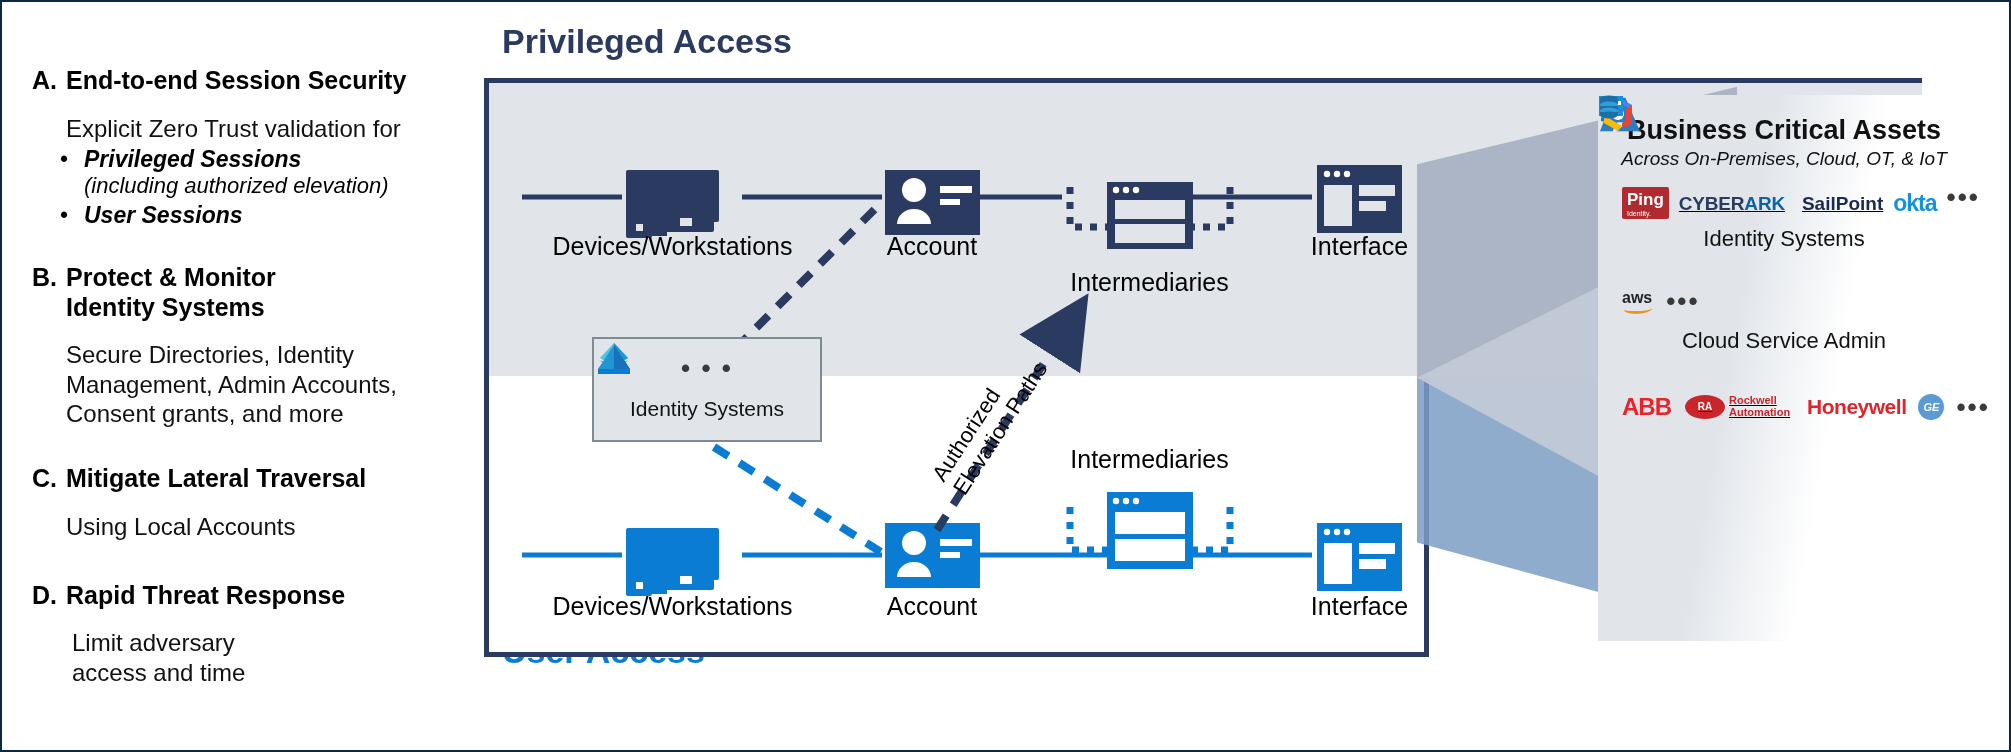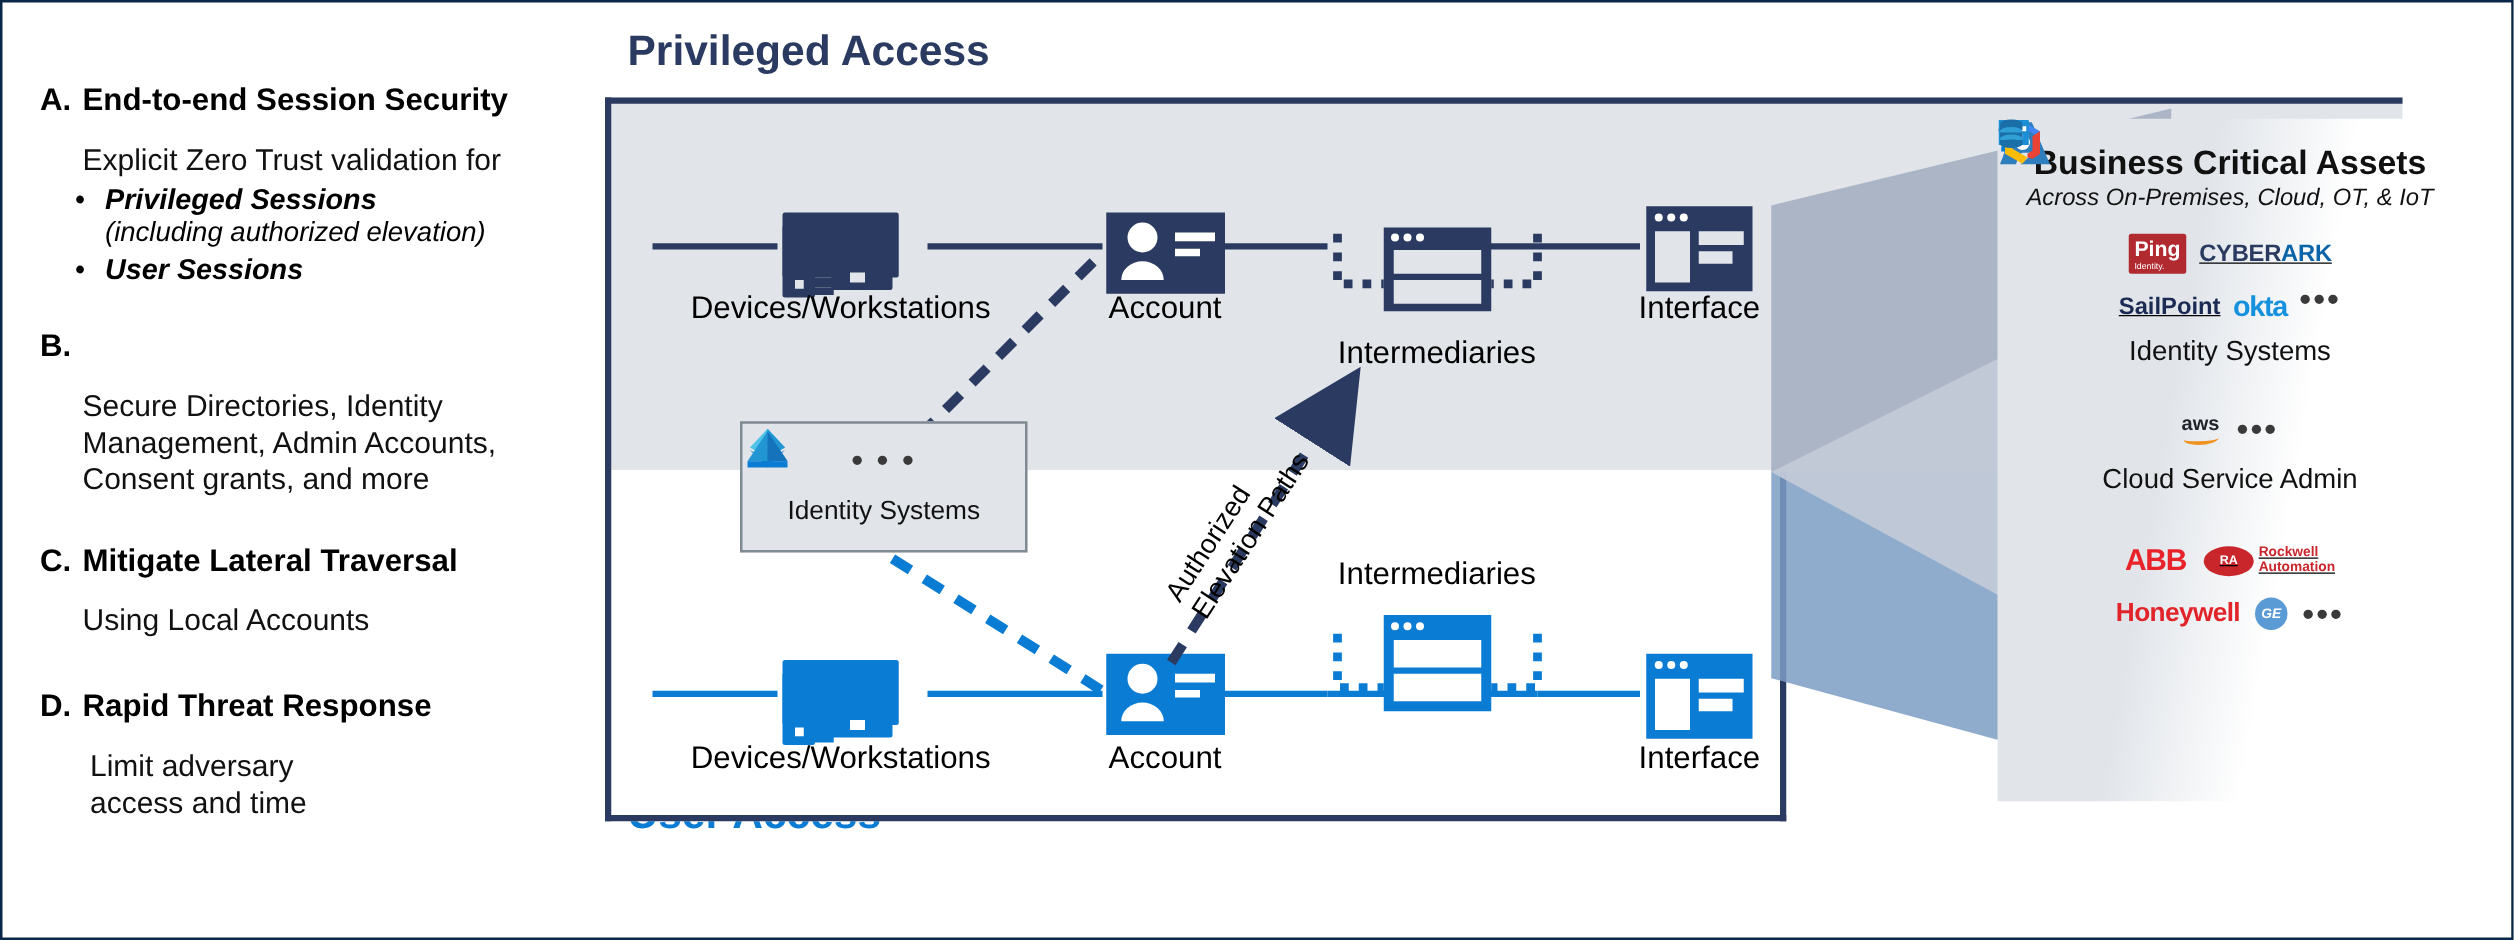--- a/index.html
+++ b/index.html
@@ -130,23 +130,24 @@
   .assets-sub{
     text-align:center;
     font-size:19px;
     font-style:italic;
     color:#111;
     margin-top:2px;
   }
   .asset-group{ margin-top:14px; }
   .asset-group .rows{
     display:flex;
-    flex-direction:column;
+    flex-direction:row;
     align-items:center;
-    gap:4px;
+    gap:17px;
+    margin-left:24px;
   }
   .logo-row{
     display:flex;
     align-items:center;
     justify-content:center;
     gap:10px;
     height:38px;
   }
   .group-label{
     text-align:center;
@@ -245,20 +246,21 @@
         <li>
           <span class="dot">•</span>
           <span>User Sessions</span>
         </li>
       </ul>
     </div>
 
     <div class="block" style="margin-top:34px;">
       <div class="block-head">
         <span class="block-letter">B.</span>
+        <span class="block-title" style="max-width:250px;">Protect &amp; Monitor Identity Systems</span>
       </div>
       <div class="block-sub" style="max-width:372px;">Secure Directories, Identity Management, Admin Accounts, Consent grants, and more</div>
     </div>
 
     <div class="block" style="margin-top:36px;">
       <div class="block-head">
         <span class="block-letter">C.</span>
         <span class="block-title">Mitigate Lateral Traversal</span>
       </div>
       <div class="block-sub">Using Local Accounts</div>

